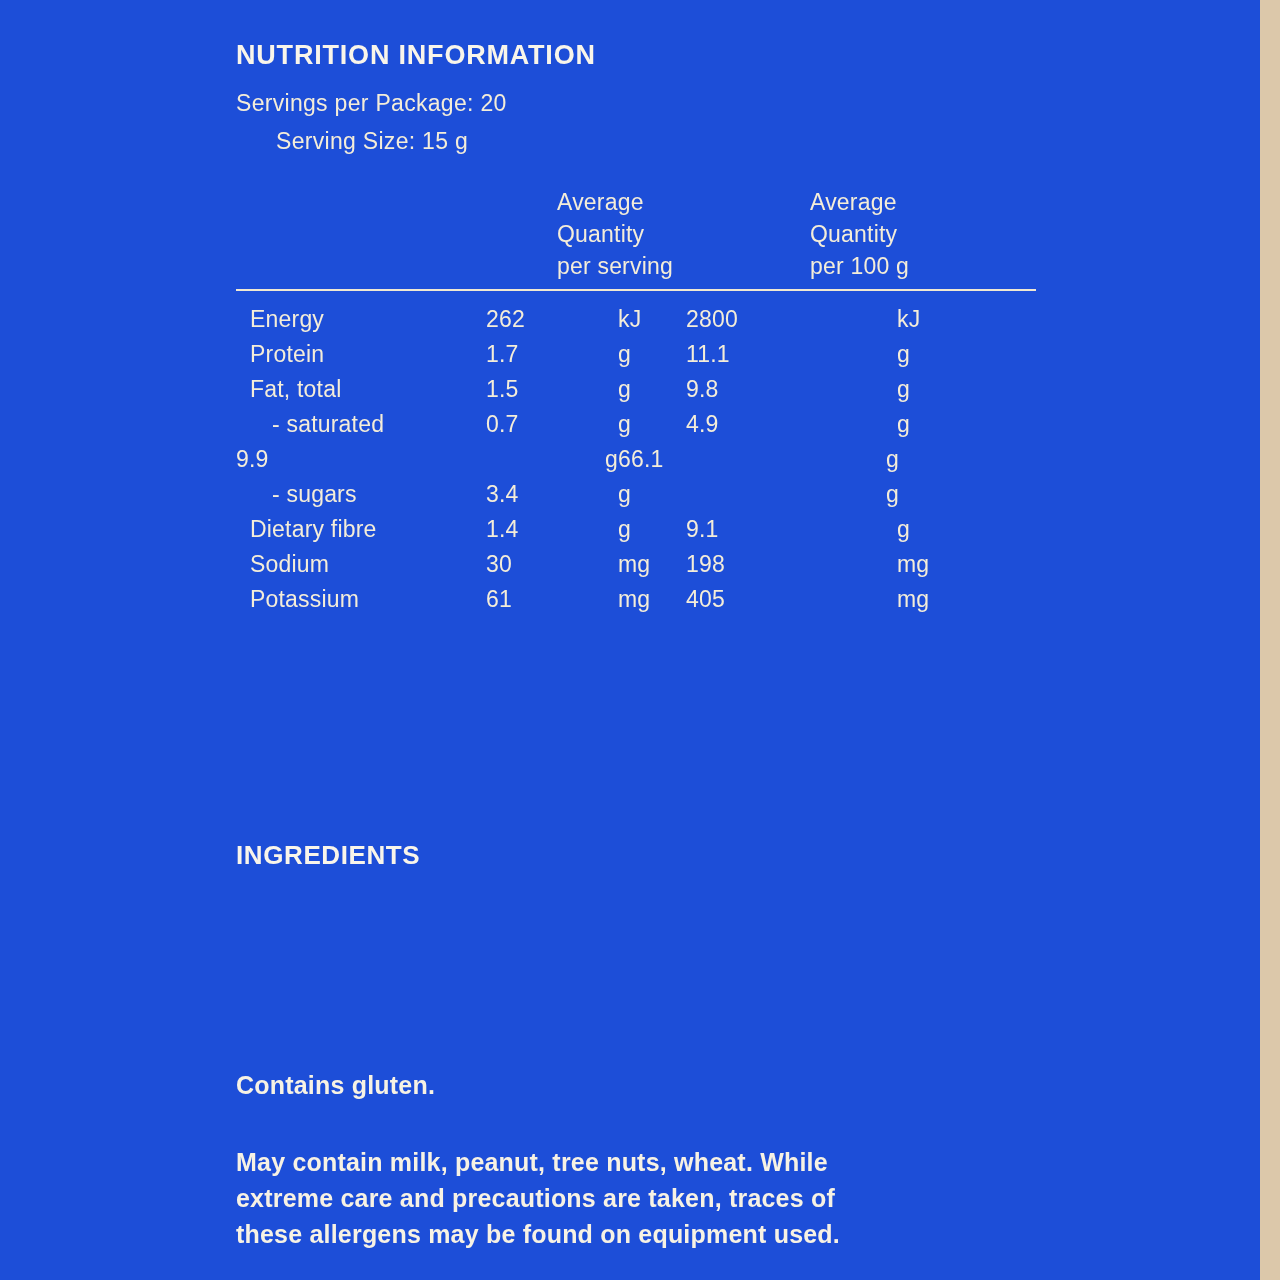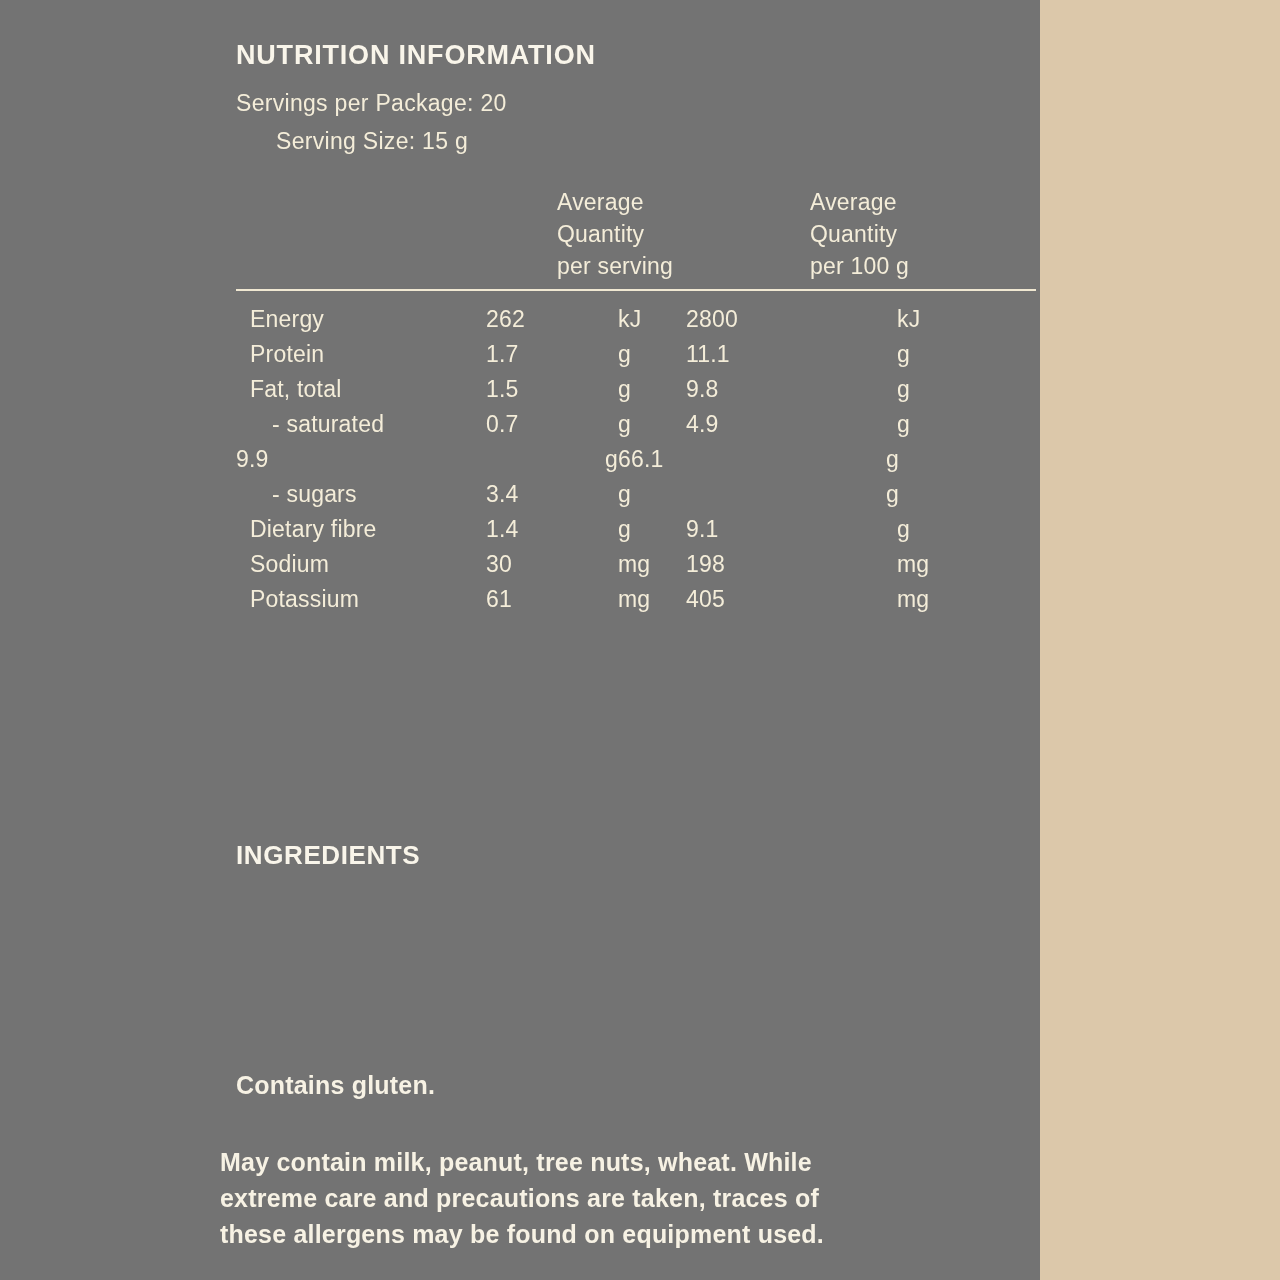--- a/index.html
+++ b/index.html
@@ -2,21 +2,21 @@
 <html><head>
 <meta charset="utf-8">
 <style>
   html, body { margin: 0; padding: 0; }
   body {
     width: 1280px; height: 1280px;
     background: #dcc8aa;
     font-family: "Liberation Sans", "DejaVu Sans", sans-serif;
     overflow: hidden;
   }
-  .page { position: relative; width: 1040px; height: 1280px; background: #737373; }
+  .page { position: relative; width: 1260px; height: 1280px; background: #1d4ed8; }
 
   .page-title {
     position: absolute; left: 236px; top: 40px;
     font-size: 27px; font-weight: 700; letter-spacing: 0.8px;
     color: #f9f5ea; margin: 0;
   }
   .servings-line { position: absolute; left: 236px; font-size: 23px; color: #f4edd9; letter-spacing: 0.3px; }
   .servings-per-package { top: 90px; }
   .serving-size { top: 128px; margin-left: 40px; }
 
@@ -56,21 +56,21 @@
     letter-spacing: 0.2px; margin: 0; white-space: pre-line;
   }
   .ingredients-text b { font-weight: 700; color: #f7f2e4; }
 
   .contains-statement {
     position: absolute; left: 236px; top: 1071px;
     font-size: 25px; font-weight: 700; color: #f7f2e4;
     letter-spacing: 0.2px; margin: 0;
   }
   .may-contain-statement {
-    position: absolute; left: 220px; top: 1144px; width: 760px;
+    position: absolute; left: 236px; top: 1144px; width: 760px;
     font-size: 25px; font-weight: 700; line-height: 36px;
     color: #f7f2e4; letter-spacing: 0.2px; margin: 0; white-space: pre-line;
   }
 </style>
 </head>
 <body>
 
 <div class="page">
 
   <h1 class="page-title">NUTRITION INFORMATION</h1>

